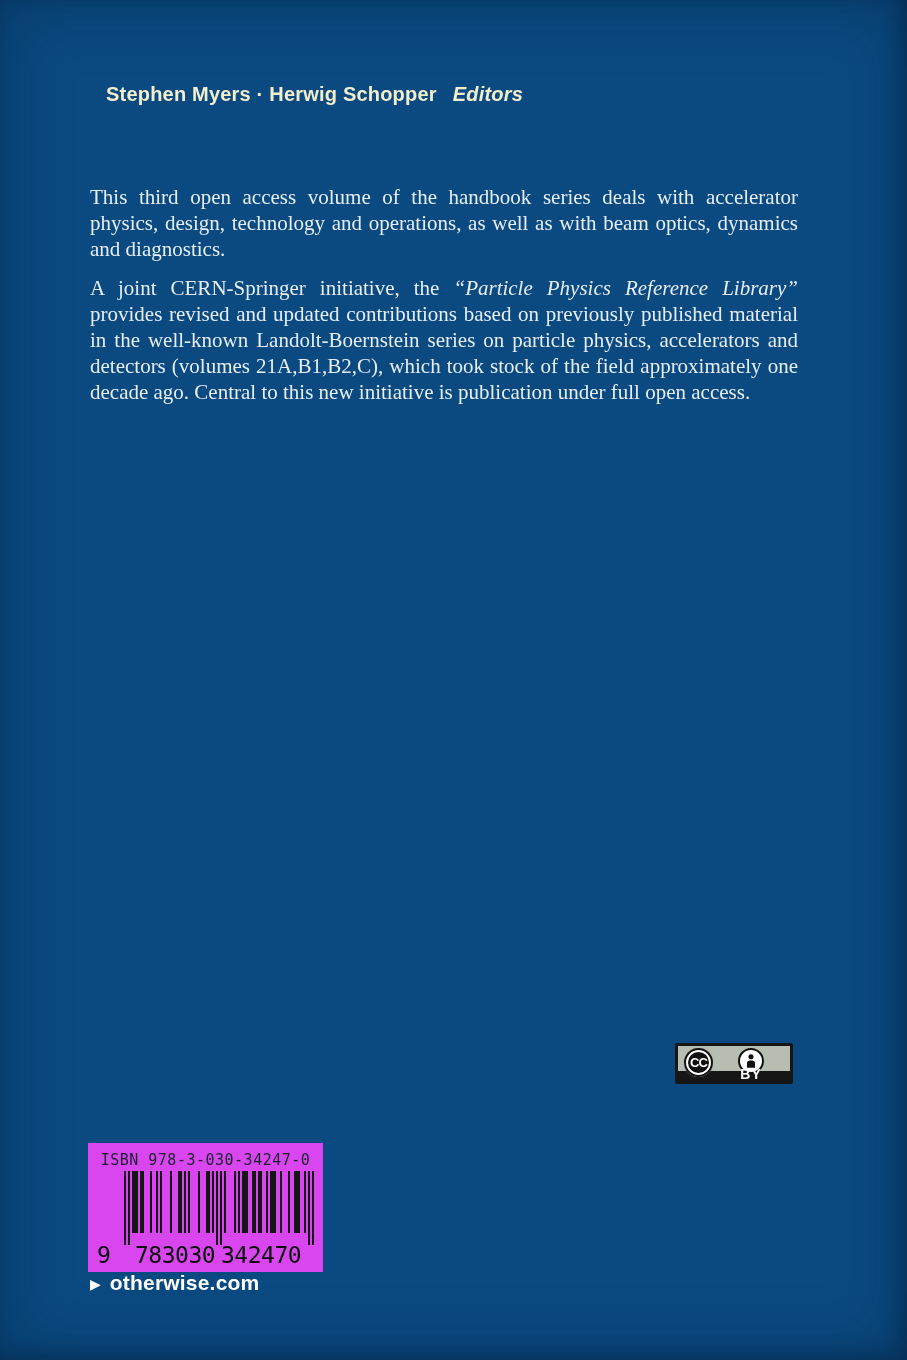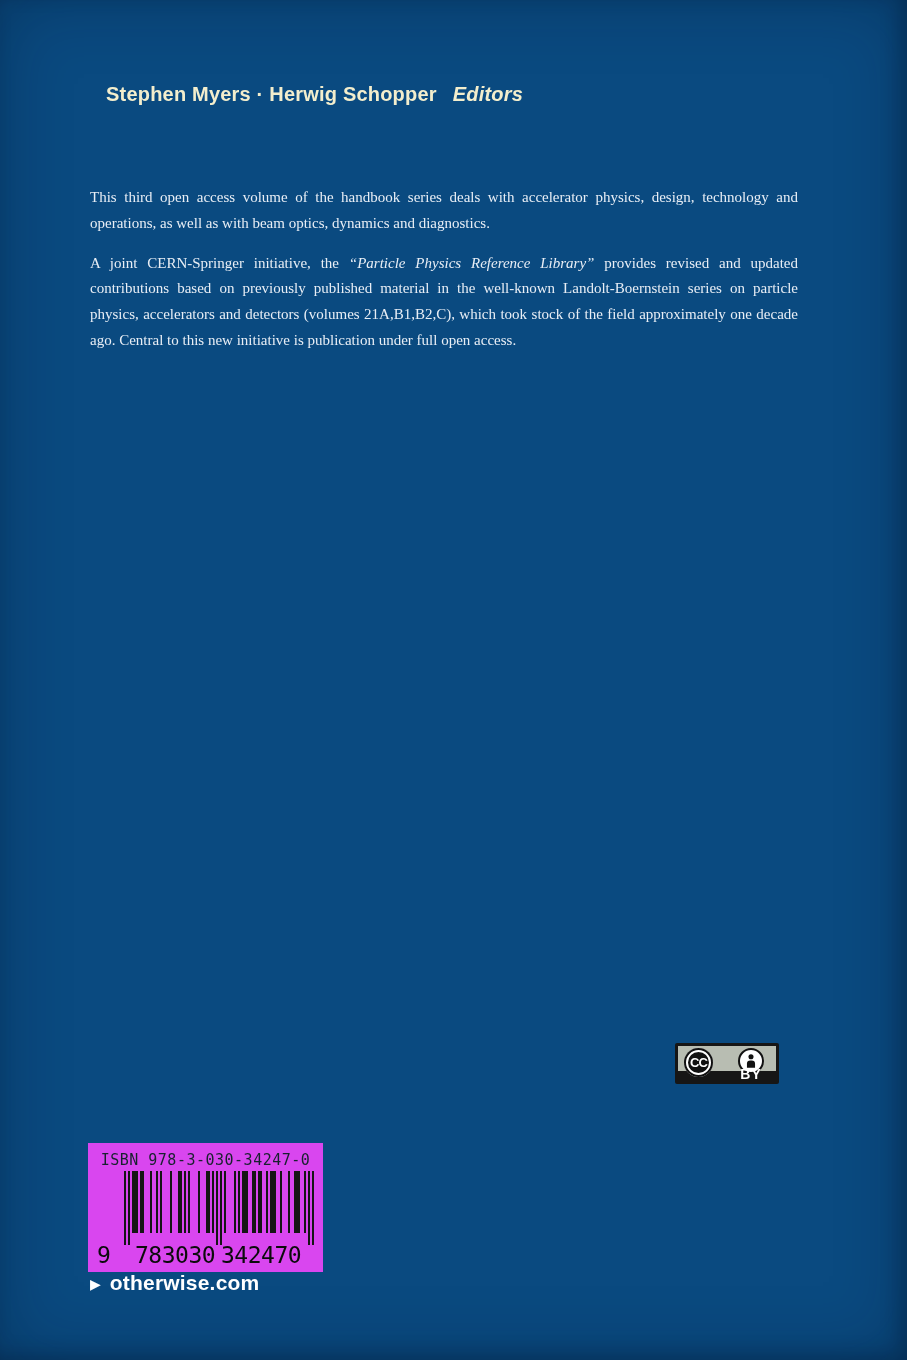--- a/index.html
+++ b/index.html
@@ -34,36 +34,36 @@
   }
   .subtitle{
     position:absolute;left:90px;top:115px;
     font-size:19px;font-weight:600;color:var(--subtitle-cream);
   }
 
   
   .desc{
     position:absolute;left:90px;top:185px;width:708px;
     font-family:"Liberation Serif","DejaVu Serif",serif;
-    font-size:15px;line-height:25.8px;color:var(--body-text);
+    font-size:21px;line-height:25.8px;color:var(--body-text);
     text-align:justify;
   }
   .desc p{margin:0 0 14px 0;}
   .desc .series-title{font-style:italic;}
 
   
   .license{
     position:absolute;left:90px;top:1040px;width:480px;
     font-family:"Liberation Serif","DejaVu Serif",serif;
     font-size:17px;line-height:19.8px;color:var(--body-text);
   }
 
   
   .cc-badge{
-    position:absolute;left:675px;top:1043px;width:104px;height:41px;
+    position:absolute;left:675px;top:1043px;width:118px;height:41px;
     background:var(--badge-black);border-radius:2px;
   }
   .cc-gray{position:absolute;left:3px;right:3px;top:3px;height:25px;background:var(--badge-gray);}
   .cc-circle{
     position:absolute;left:9px;top:5px;width:29px;height:29px;border-radius:50%;
     background:#111;
     box-shadow:inset 0 0 0 2px #111, inset 0 0 0 4px #fff;
     display:flex;align-items:center;justify-content:center;
     color:#fff;font-size:13px;font-weight:700;letter-spacing:-1px;
   }

